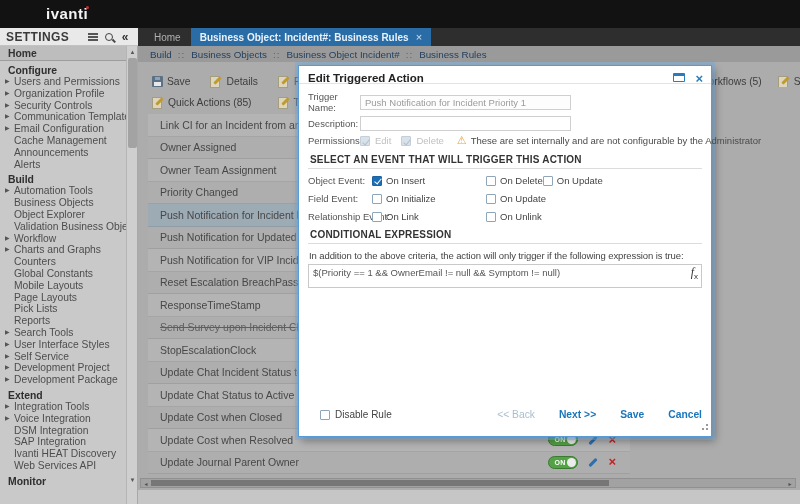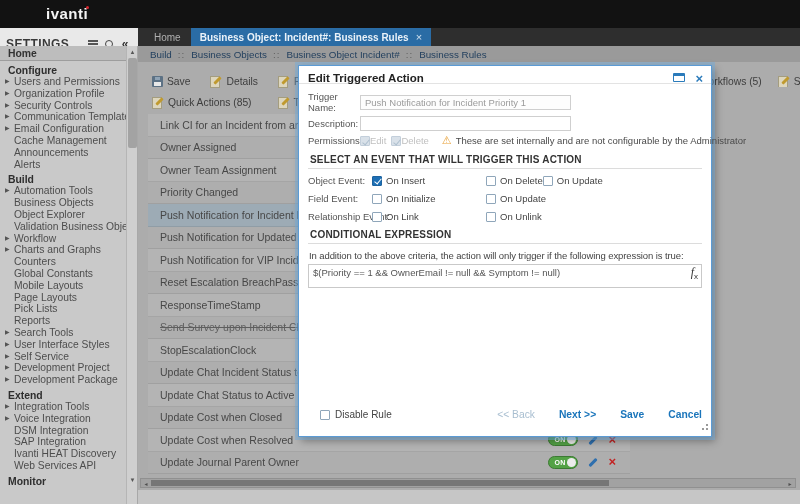--- a/index.html
+++ b/index.html
@@ -8,21 +8,21 @@
           font-family:"Liberation Sans",sans-serif;background:#acacac;}
 
   
   .topbar{position:absolute;left:0;top:0;width:800px;height:28px;background:#121212;}
   .logo{position:absolute;left:46px;top:5px;color:#f4f4f4;font-size:15px;font-weight:bold;
         letter-spacing:.5px;}
   .logo-dot{position:absolute;right:-1px;top:1px;width:3px;height:3px;background:#d9272e;border-radius:50%;}
 
   
   .side-header{position:absolute;left:0;top:28px;width:138px;height:18px;background:#e9e9e9;
-               border-bottom:1px solid #c2c2c2;display:flex;align-items:center;padding:16px 6px;}
+               border-bottom:1px solid #c2c2c2;display:flex;align-items:center;padding:8px 6px;}
   .settings-title{font-size:12px;font-weight:bold;color:#3a3a3a;letter-spacing:.4px;flex:1;}
   .hdr-ic{display:inline-flex;align-items:center;justify-content:center;width:14px;height:14px;
           color:#444;font-size:11px;margin-left:2px;}
   .menu-ic{width:10px;height:8px;background:
      linear-gradient(#555,#555) 0 0/10px 2px no-repeat,
      linear-gradient(#555,#555) 0 3px/10px 2px no-repeat,
      linear-gradient(#555,#555) 0 6px/10px 2px no-repeat;}
   .search-ic{position:relative;width:8px;height:8px;border:1.5px solid #444;border-radius:50%;}
   .search-ic::after{content:"";position:absolute;left:6px;top:6px;width:4px;height:1.5px;background:#444;transform:rotate(45deg);}
   .collapse-ic{font-weight:bold;font-size:12px;color:#333;}
@@ -105,21 +105,21 @@
   .m-header{height:18px;line-height:25px;padding:0 9px;font-size:11.5px;font-weight:bold;color:#222;
             border-bottom:1px solid #e3e3e3;position:relative;}
   .m-max{position:absolute;right:26px;top:7px;width:12px;height:9px;border:1px solid #2b7bbb;border-top:3px solid #2b7bbb;border-radius:1px;}
   .m-close{position:absolute;right:8px;top:0;color:#2b7bbb;font-size:13px;font-weight:bold;line-height:25px;}
   .m-body{position:relative;padding:7px 9px 0 9px;height:345px;}
   .f-row{display:flex;align-items:center;margin-bottom:3px;}
   .f-label{width:52px;font-size:9.5px;color:#555;flex-shrink:0;}
   .f-input{width:211px;height:15px;border:1px solid #cfcfcf;background:#fff;font-size:9.5px;
            padding:0 4px;line-height:14px;white-space:nowrap;overflow:hidden;}
   .f-input.ghost{color:#9b9b9b;background:#fdfdfd;}
-  .perm-group{display:flex;align-items:flex-end;}
+  .perm-group{display:flex;align-items:flex-end;gap:5px;}
   .perm-lbl{font-size:9.5px;color:#c0c0c0;margin-right:5px;}
   .warn-ic{color:#e8a33d;font-size:11px;margin:0 4px 0 8px;}
   .warn-txt{font-size:9.5px;color:#4a4a4a;white-space:nowrap;}
   .cb{width:10px;height:10px;border:1px solid #8fa6ba;background:#fff;display:inline-block;
       position:relative;border-radius:1px;flex-shrink:0;}
   .cb.checked{background:#1d6fb5;border-color:#1c639f;}
   .cb.checked::after{content:"";position:absolute;left:2.5px;top:0.5px;width:3px;height:6px;
       border:solid #fff;border-width:0 1.6px 1.6px 0;transform:rotate(40deg);}
   .cb.dis{background:#d9e1e9;border-color:#c3cfdb;}
   .cb.dis::after{content:"";position:absolute;left:2.5px;top:0.5px;width:3px;height:6px;

